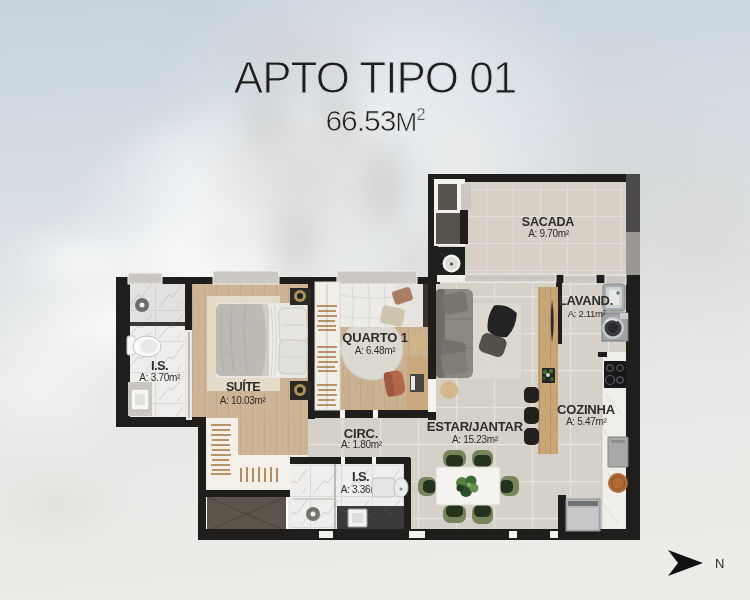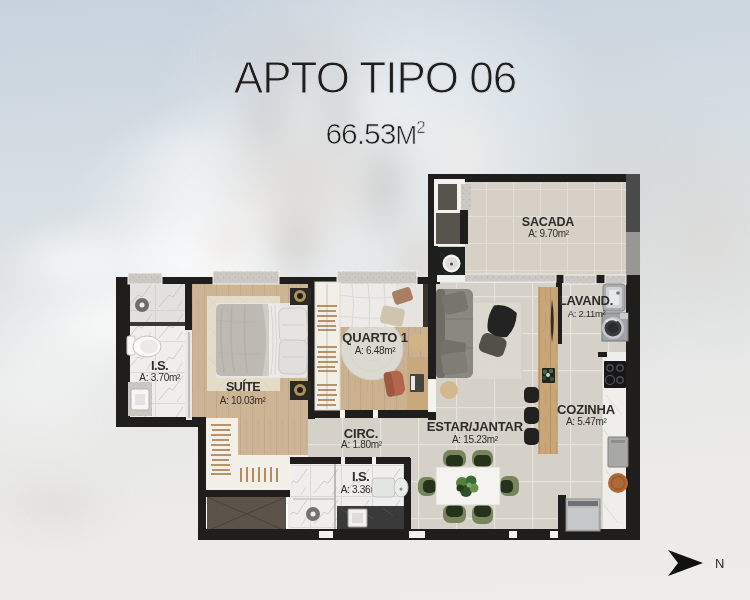--- a/index.html
+++ b/index.html
@@ -389,16 +389,16 @@
 <rect x="337" y="506" width="67" height="23" fill="#3a3a3a"></rect>
 <path d="M340,508 l12,8 M360,510 l14,9 M382,508 l12,8" stroke="#4d4d4d" stroke-width="1"></path>
 <rect x="348" y="509" width="19" height="18" rx="1" fill="#f2f1ef" stroke="#9a9896" stroke-width="1"></rect>
 <rect x="352" y="513" width="11" height="10" fill="#dddcda"></rect>
 
 <path d="M668,550 L703,563 L668,576 L678,563 Z" fill="#111"></path>
 <text x="715" y="568" font-size="13" fill="#222" class="lbl">N</text>
 </svg>
 
 <div style="position:absolute;left:0;top:53px;width:750px;text-align:center;color:#1f1e1c;">
-  <div style="font-size:44px;letter-spacing:-1px;-webkit-text-stroke:1px #d9dde1;">APTO TIPO 06</div>
-  <div style="font-size:30px;letter-spacing:-1px;margin-top:14px;-webkit-text-stroke:0.7px #dcdfe2;">66.53<span style="font-size:26px;">M</span><span style="font-size:17px;vertical-align:11px;">2</span></div>
+  <div style="font-size:44px;letter-spacing:-1px;-webkit-text-stroke:1px #d9dde1;">APTO TIPO 01</div>
+  <div style="font-size:30px;letter-spacing:-1px;margin-top:1px;-webkit-text-stroke:0.7px #dcdfe2;">66.53<span style="font-size:26px;">M</span><span style="font-size:17px;vertical-align:11px;">2</span></div>
 </div>
 </div>
 
 </body></html>

